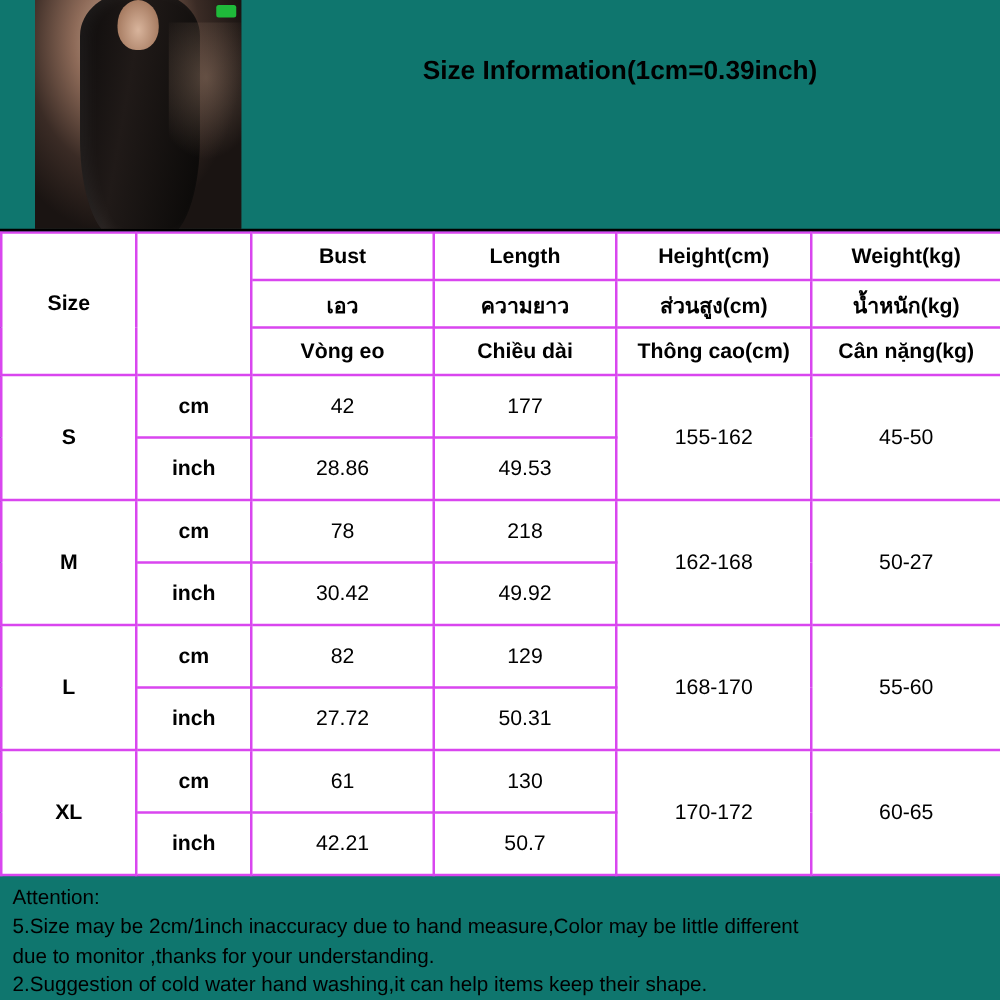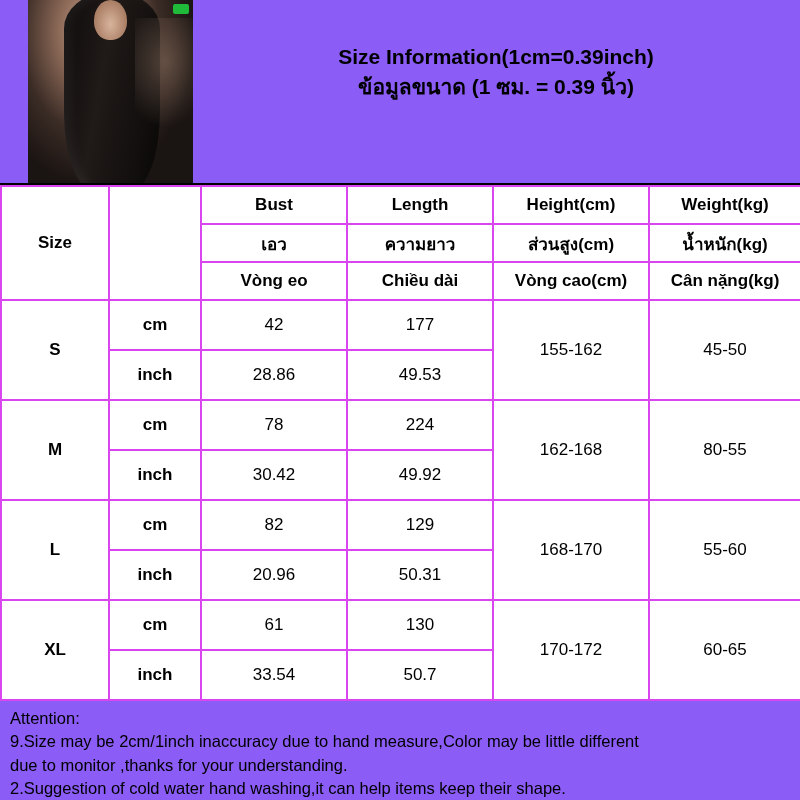--- a/index.html
+++ b/index.html
@@ -11,21 +11,21 @@
     width: 800px;
     height: 800px;
     font-family: "Liberation Sans", sans-serif;
     color: #000000;
     overflow: hidden;
   }
   .page {
     position: relative;
     width: 800px;
     height: 800px;
-    background: #8b5cf6;
+    background: #0f766e;
     box-sizing: border-box;
   }
   
   .header {
     position: relative;
     height: 185px;
     border-bottom: 2px solid #000;
     box-sizing: border-box;
   }
   .photo {
@@ -156,21 +156,20 @@
 
   <div class="header">
     <div class="photo">
       <div class="figure"></div>
       <div class="skin"></div>
       <div class="glow"></div>
       <div class="tag"></div>
     </div>
     <div class="title-block">
       <div class="title-line">Size Information(1cm=0.39inch)</div>
-      <div class="title-line">ข้อมูลขนาด (1 ซม. = 0.39 นิ้ว)</div>
     </div>
   </div>
 
   <table class="size-table">
     <colgroup>
       <col class="col-size">
       <col class="col-unit">
       <col class="col-bust">
       <col class="col-length">
       <col class="col-height">
@@ -187,21 +186,21 @@
       </tr>
       <tr>
         <td class="hdr">เอว</td>
         <td class="hdr">ความยาว</td>
         <td class="hdr">ส่วนสูง(cm)</td>
         <td class="hdr">น้ำหนัก(kg)</td>
       </tr>
       <tr>
         <td class="hdr">Vòng eo</td>
         <td class="hdr">Chiều dài</td>
-        <td class="hdr">Vòng cao(cm)</td>
+        <td class="hdr">Thông cao(cm)</td>
         <td class="hdr">Cân nặng(kg)</td>
       </tr>
 
       <tr>
         <td class="size-letter row-cell" rowspan="2">S</td>
         <td class="unit row-cell">cm</td>
         <td class="val">42</td>
         <td class="val">177</td>
         <td class="span-val" rowspan="2">155-162</td>
         <td class="span-val" rowspan="2">45-50</td>
@@ -209,60 +208,60 @@
       <tr>
         <td class="unit row-cell">inch</td>
         <td class="val">28.86</td>
         <td class="val">49.53</td>
       </tr>
 
       <tr>
         <td class="size-letter row-cell" rowspan="2">M</td>
         <td class="unit row-cell">cm</td>
         <td class="val">78</td>
-        <td class="val">224</td>
+        <td class="val">218</td>
         <td class="span-val" rowspan="2">162-168</td>
-        <td class="span-val" rowspan="2">80-55</td>
+        <td class="span-val" rowspan="2">50-27</td>
       </tr>
       <tr>
         <td class="unit row-cell">inch</td>
         <td class="val">30.42</td>
         <td class="val">49.92</td>
       </tr>
 
       <tr>
         <td class="size-letter row-cell" rowspan="2">L</td>
         <td class="unit row-cell">cm</td>
         <td class="val">82</td>
         <td class="val">129</td>
         <td class="span-val" rowspan="2">168-170</td>
         <td class="span-val" rowspan="2">55-60</td>
       </tr>
       <tr>
         <td class="unit row-cell">inch</td>
-        <td class="val">20.96</td>
+        <td class="val">27.72</td>
         <td class="val">50.31</td>
       </tr>
 
       <tr>
         <td class="size-letter row-cell" rowspan="2">XL</td>
         <td class="unit row-cell">cm</td>
         <td class="val">61</td>
         <td class="val">130</td>
         <td class="span-val" rowspan="2">170-172</td>
         <td class="span-val" rowspan="2">60-65</td>
       </tr>
       <tr>
         <td class="unit row-cell">inch</td>
-        <td class="val">33.54</td>
+        <td class="val">42.21</td>
         <td class="val">50.7</td>
       </tr>
     </tbody>
   </table>
 
   <div class="attention">
     <p class="att-head">Attention:</p>
-    <p>9.Size may be 2cm/1inch inaccuracy due to hand measure,Color may be little different</p>
+    <p>5.Size may be 2cm/1inch inaccuracy due to hand measure,Color may be little different</p>
     <p>due to monitor ,thanks for your understanding.</p>
     <p>2.Suggestion of cold water hand washing,it can help items keep their shape.</p>
   </div>
 
 </div>
 
 </body></html>

